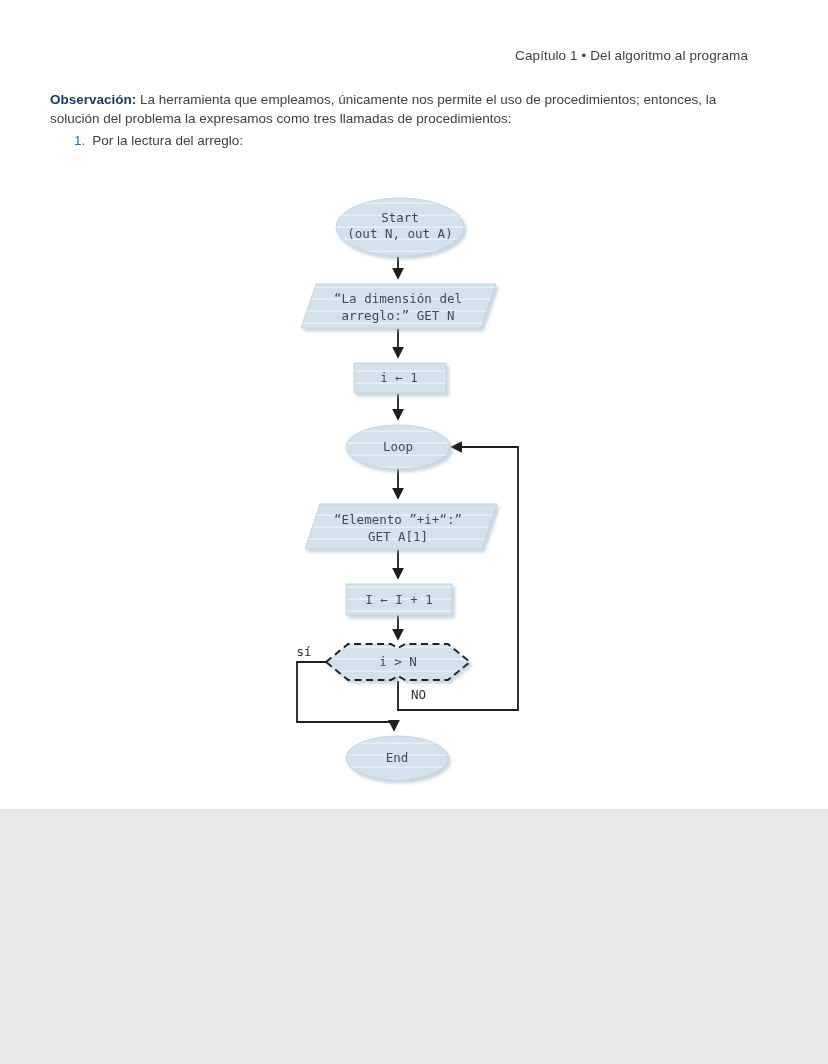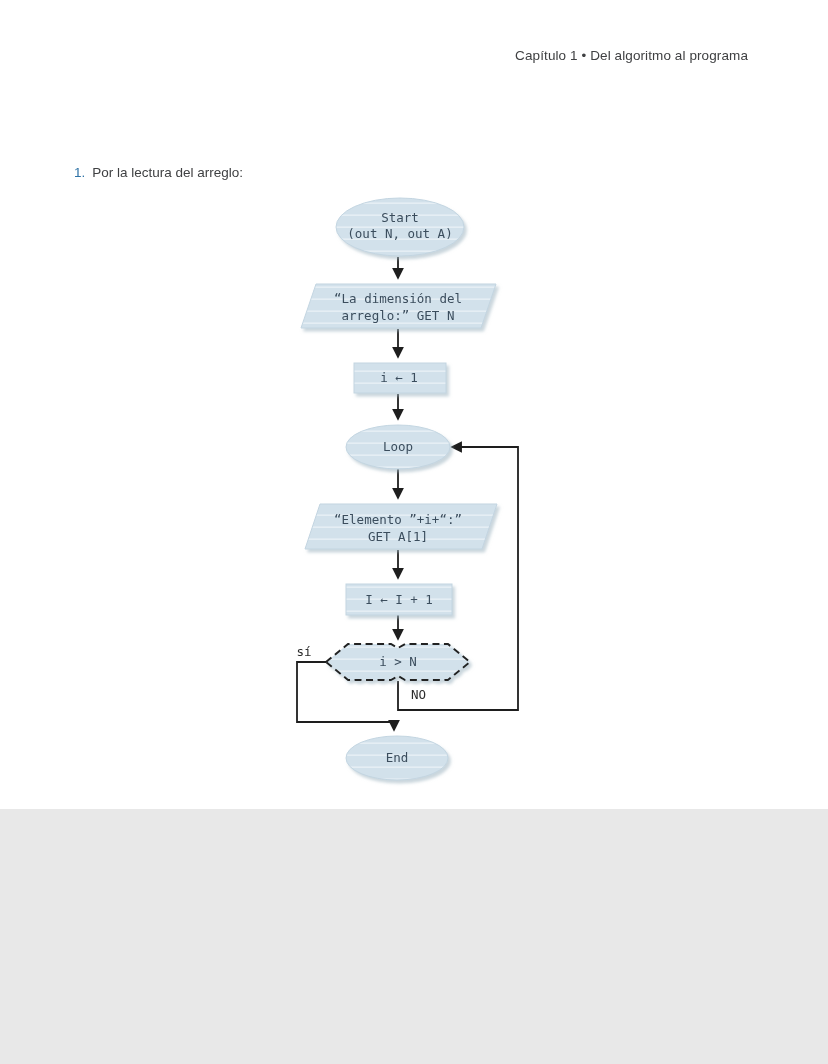--- a/index.html
+++ b/index.html
@@ -17,21 +17,20 @@
     font-size:13.5px;color:#3f4042;letter-spacing:.1px;
   }
   .observation{
     position:absolute;left:50px;top:90px;width:706px;
     font-size:13.5px;line-height:19px;margin:0;
   }
   .observation b{color:#183a5e;font-weight:bold;}
   .list-item{
     position:absolute;left:74px;top:133px;
     font-size:13.5px;
-    margin-top:32px;
   }
   .list-item .num{color:#2f73a6;margin-right:7px;}
   .flowchart{
     position:absolute;left:270px;top:193px;width:290px;height:595px;
   }
   .mono{
     font-family:"DejaVu Sans Mono",monospace;
     font-size:12.5px;fill:#3b4d5d;
   }
   .edge-label{
@@ -56,20 +55,21 @@
     display:flex;align-items:center;justify-content:center;
   }
 </style>
 </head>
 <body>
 
 <div class="page">
 
   <div class="header">Capítulo 1 • Del algoritmo al programa</div>
 
+  <p class="observation"><b>Observación:</b> <span>La herramienta que empleamos, únicamente nos permite el uso de procedimientos; entonces, la solución del problema la expresamos como tres llamadas de procedimientos:</span></p>
 
   <div class="list-item"><span class="num">1.</span><span>Por la lectura del arreglo:</span></div>
 
   <svg class="flowchart" viewBox="270 193 290 595">
     <defs>
       <marker id="ah" viewBox="0 0 10 10" refX="8.5" refY="5" markerWidth="6.5" markerHeight="6.5" orient="auto-start-reverse">
         <path d="M0,0 L10,5 L0,10 z" fill="#1e1e1e"></path>
       </marker>
       <pattern id="pf" width="8" height="12" patternUnits="userSpaceOnUse">
         <rect width="8" height="12" fill="#d2e1eb"></rect>

